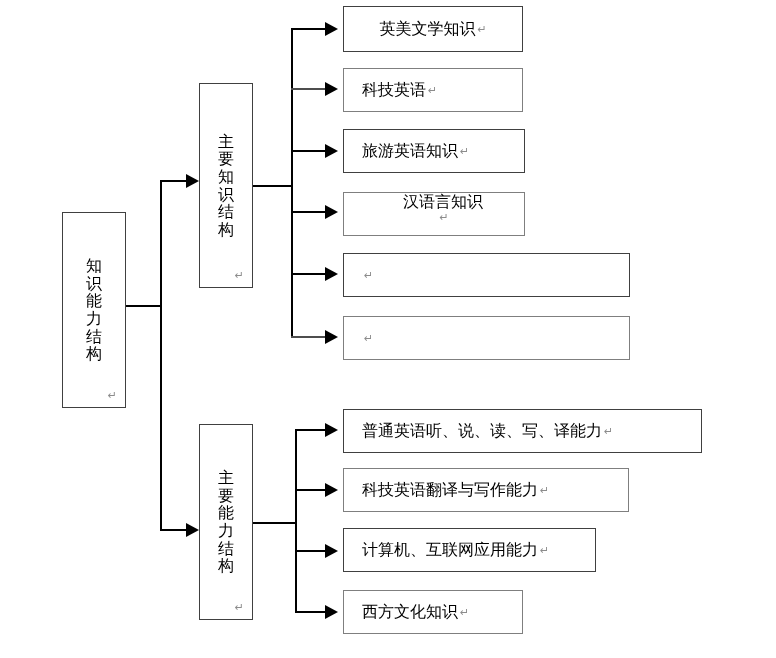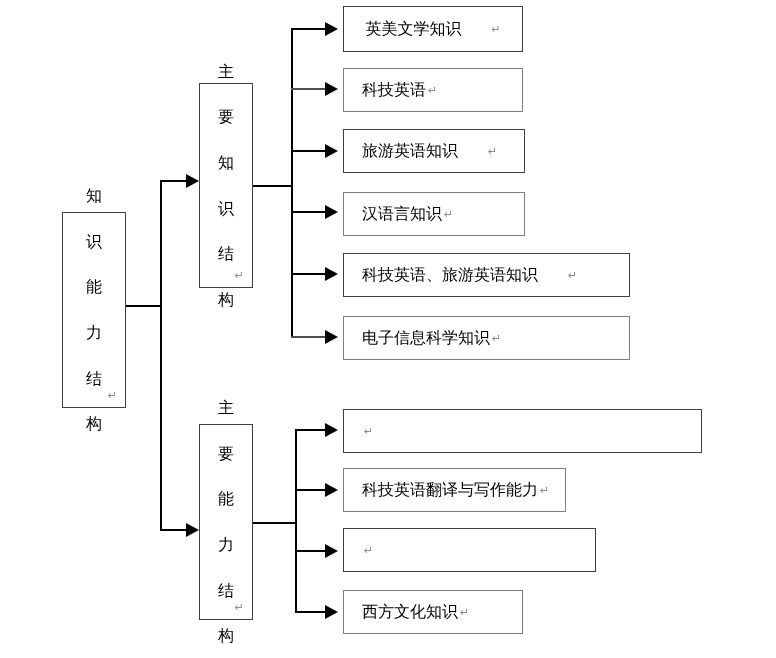--- a/index.html
+++ b/index.html
@@ -23,21 +23,20 @@
     box-sizing: border-box;
     border: 1px solid #7f7f7f;
     background: #ffffff;
     color: #000000;
     font-size: 16px;
     line-height: 1.1;
     white-space: nowrap;
   }
   .node.dark {
     border-color: #404040;
-    gap: 28px;
   }
   
   .node.vert {
     display: flex;
     flex-direction: column;
     align-items: center;
     justify-content: center;
   }
   .node.vert .ch {
     display: block;
@@ -151,32 +150,30 @@
   <div class="node horiz left" style="left:343px; top:68px; width:180px; height:44px;">
     <span class="label">科技英语</span>
       <span class="retmark">↵</span>
   </div>
 
   <div class="node horiz left dark" style="left:343px; top:129px; width:182px; height:44px;">
     <span class="label">旅游英语知识</span>
       <span class="retmark">↵</span>
   </div>
 
-  <div class="node horiz left" style="left:343px; top:192px; width:182px; height:44px;">
+  <div class="node horiz left" style="left:343px; top:192px; width:182px; height:44px;flex-direction:column;">
     <span class="label">汉语言知识</span>
       <span class="retmark">↵</span>
   </div>
 
   <div class="node horiz left dark" style="left:343px; top:253px; width:287px; height:44px;">
-    <span class="label">科技英语、旅游英语知识</span>
       <span class="retmark">↵</span>
   </div>
 
   <div class="node horiz left" style="left:343px; top:316px; width:287px; height:44px;">
-    <span class="label">电子信息科学知识</span>
       <span class="retmark">↵</span>
   </div>
 
   <div class="node vert dark" style="left:199px; top:424px; width:54px; height:196px;">
     <span class="ch">主</span>
     <span class="ch">要</span>
     <span class="ch">能</span>
     <span class="ch">力</span>
     <span class="ch">结</span>
     <span class="ch">构</span>
@@ -192,29 +189,31 @@
   <div class="line h" style="left:295px; top:489px; width:32px;"></div>
   <div class="arrow" style="left:325px; top:483px;"></div>
 
   <div class="line h" style="left:295px; top:550px; width:32px;"></div>
   <div class="arrow" style="left:325px; top:544px;"></div>
 
   <div class="line h" style="left:295px; top:611px; width:32px;"></div>
   <div class="arrow" style="left:325px; top:605px;"></div>
 
   <div class="node horiz left dark" style="left:343px; top:409px; width:359px; height:44px;">
-      <span class="retmark">↵</span>
-  </div>
-
-  <div class="node horiz left" style="left:343px; top:468px; width:223px; height:44px;">
+    <span class="label">普通英语听、说、读、写、译能力</span>
+      <span class="retmark">↵</span>
+  </div>
+
+  <div class="node horiz left" style="left:343px; top:468px; width:286px; height:44px;">
     <span class="label">科技英语翻译与写作能力</span>
       <span class="retmark">↵</span>
   </div>
 
   <div class="node horiz left dark" style="left:343px; top:528px; width:253px; height:44px;">
+    <span class="label">计算机、互联网应用能力</span>
       <span class="retmark">↵</span>
   </div>
 
   <div class="node horiz left" style="left:343px; top:590px; width:180px; height:44px;">
     <span class="label">西方文化知识</span>
       <span class="retmark">↵</span>
   </div>
 
 </div>
 

